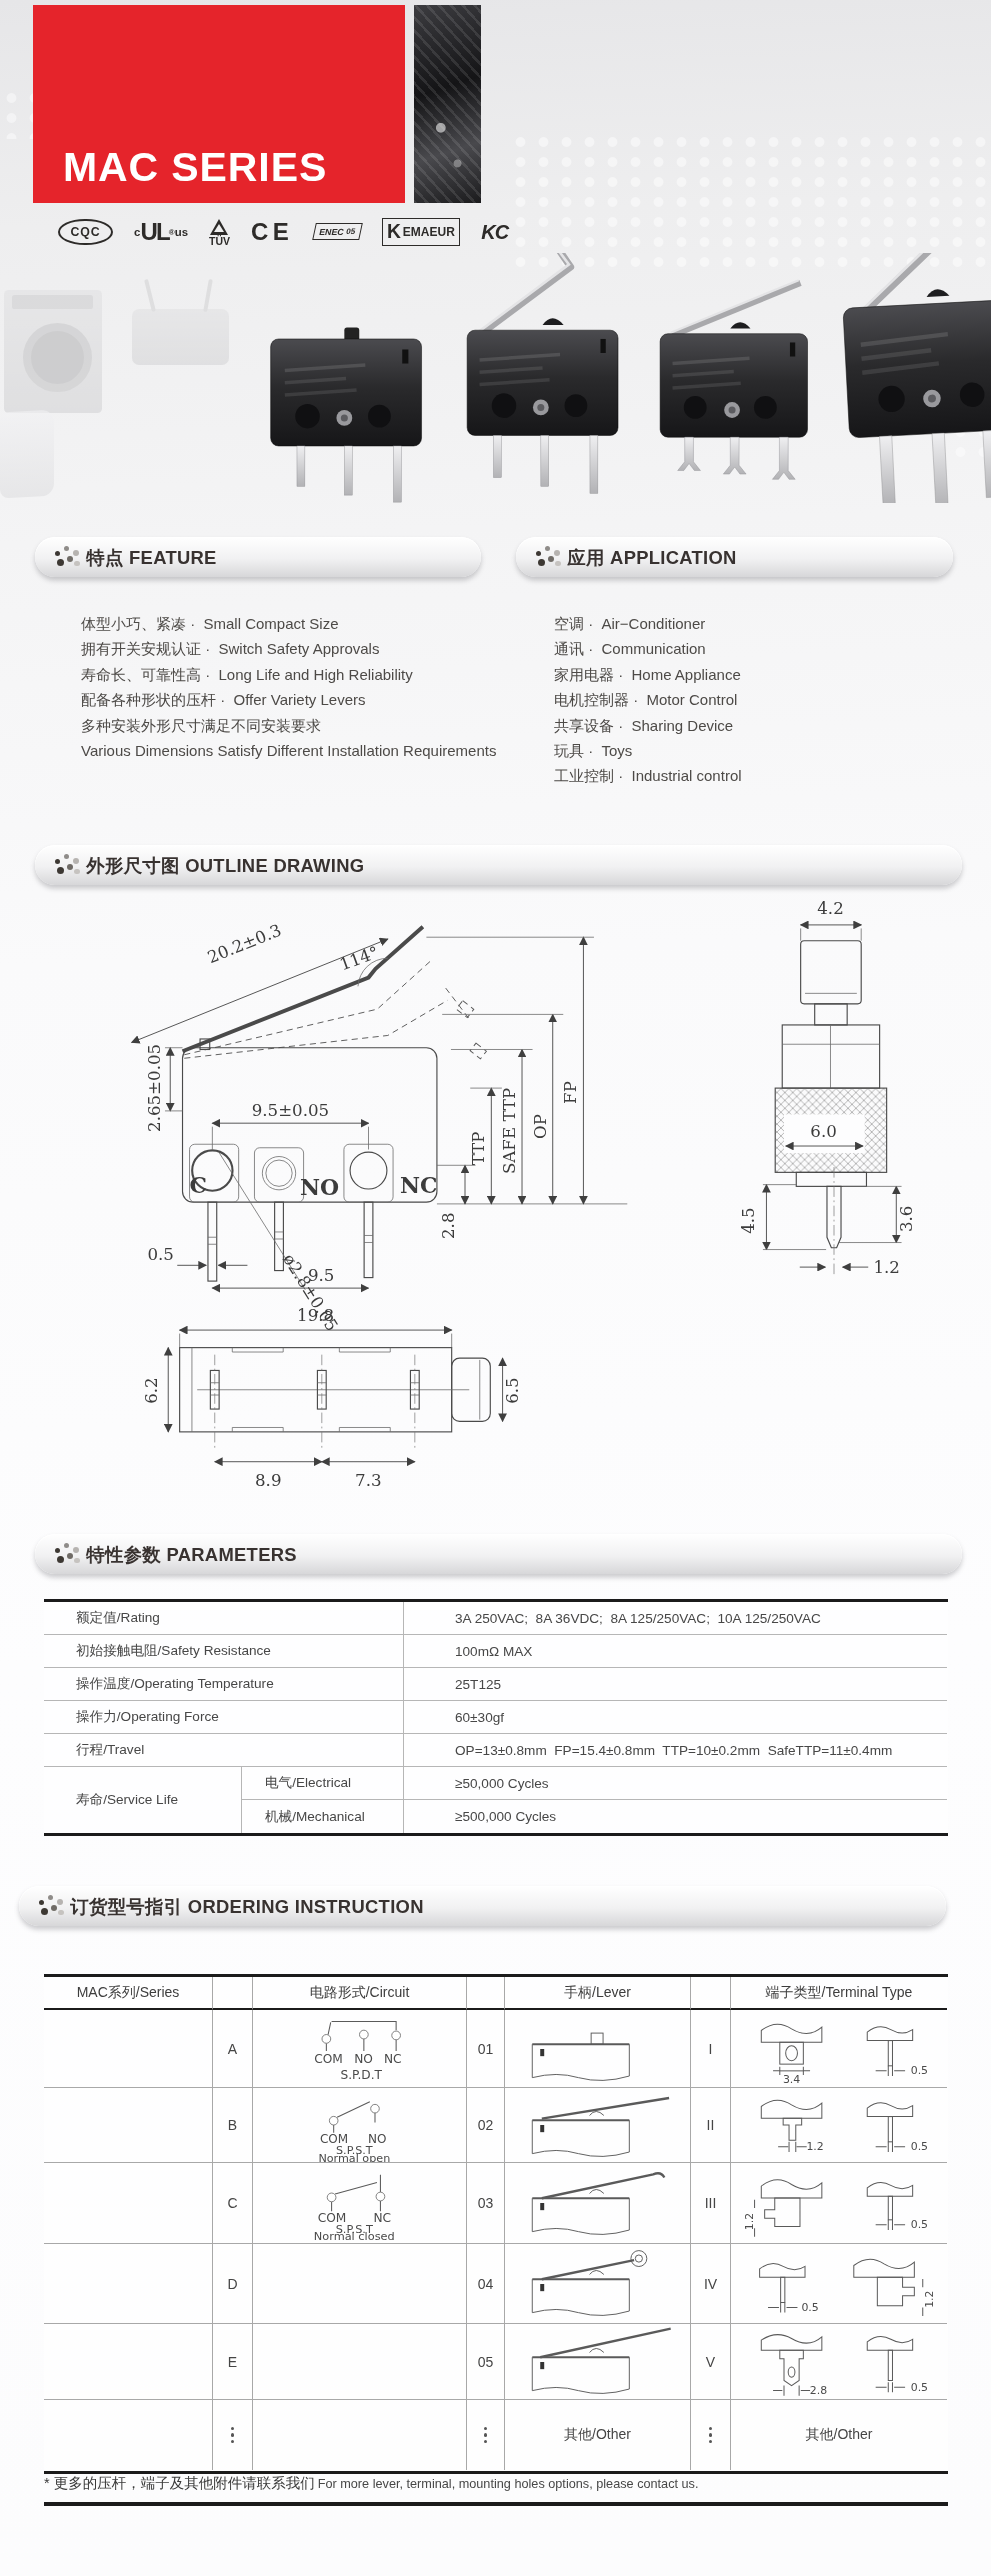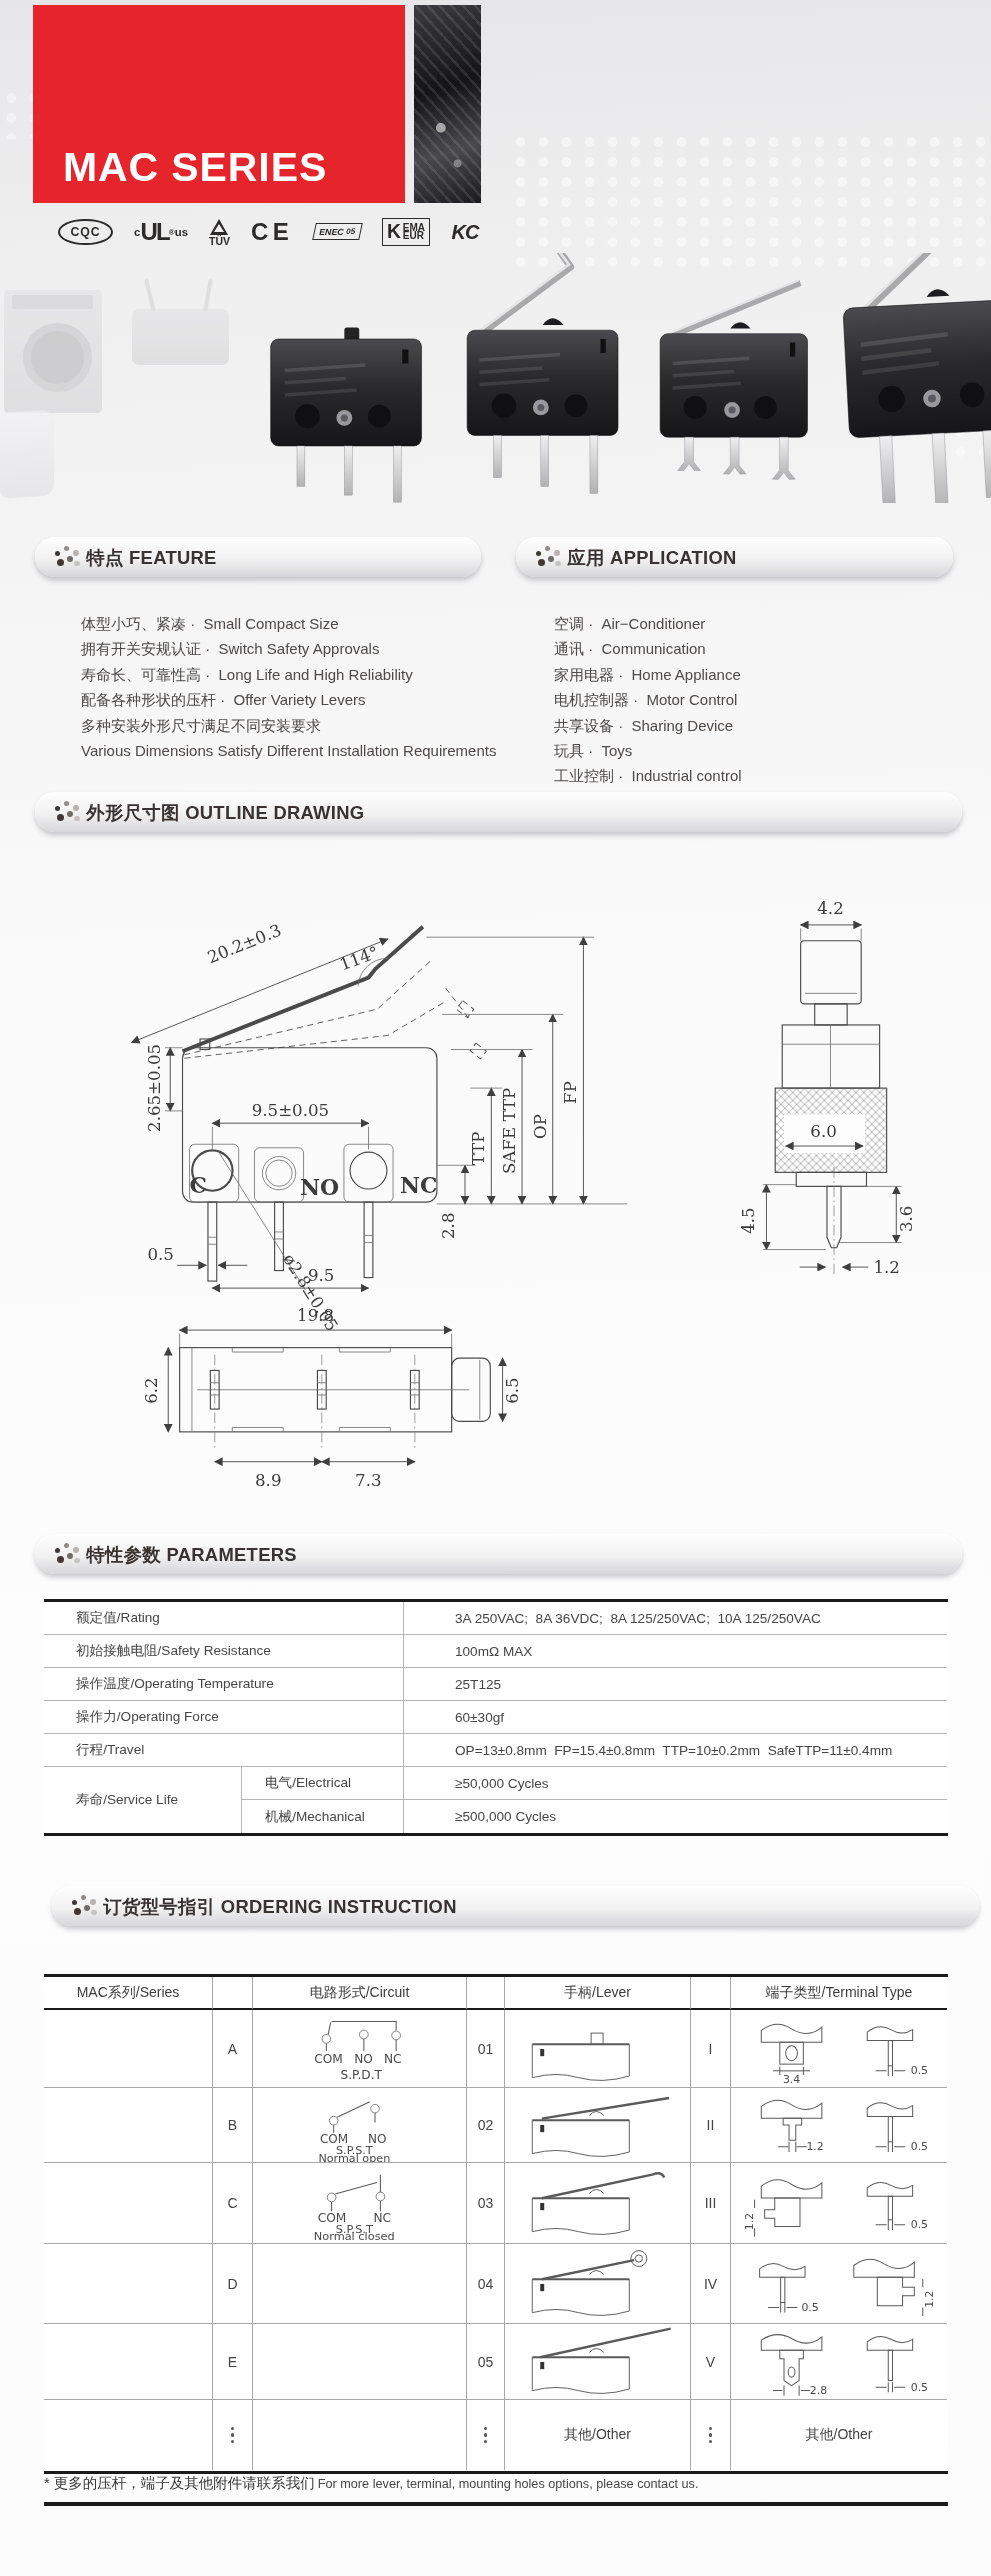--- a/index.html
+++ b/index.html
@@ -27,21 +27,21 @@
   .ul sup{font-size:8px}
   .ul .us{font-size:11.4px}
   .tuv{flex-direction:column;font-weight:bold;font-size:10.5px;line-height:8.8px}
   .tri{width:0;height:0;border-left:9.7px solid transparent;border-right:9.7px solid transparent;border-bottom:16px solid #2d2b29;margin-bottom:1.8px;position:relative}
   .tri::after{content:"";position:absolute;left:-5.3px;top:5.3px;width:0;height:0;border-left:5.3px solid transparent;border-right:5.3px solid transparent;border-bottom:8.8px solid #efefef}
   .ce{font-size:24px;font-weight:600;letter-spacing:4.4px}
   .enec{transform:skewX(-12deg);border:1.8px solid #2d2b29;padding:2.6px 4.4px;font-size:8.8px;font-weight:bold}
   .enec b{font-size:8px}
   .kema{border:1.8px solid #2d2b29;padding:1.8px 4.4px;display:flex;align-items:center;gap:1.8px}
   .kema .k{font-size:19.3px;font-weight:bold}
-  .kema .st{display:flex;flex-direction:column;font-size:10px;font-weight:bold;line-height:8px}
+  .kema .st{display:flex;flex-direction:row;font-size:12px;font-weight:bold;line-height:8px}
   .kc{font-size:20px;font-weight:bold;font-style:italic;letter-spacing:-0.9px;border-bottom:0}
   
   .washer{left:3.5px;top:290px;width:98px;height:123px;opacity:.42;background:linear-gradient(#dcdcde,#c7c7c9);border-radius:4.4px}
   .washer::before{content:"";position:absolute;left:8.8px;top:5.3px;right:8.8px;height:14px;background:#bfbfc1;border-radius:2.6px}
   .washer::after{content:"";position:absolute;left:19.3px;top:33px;width:53px;height:53px;border-radius:50%;border:8px solid #b2b2b4;background:#9e9ea0}
   .router{left:132px;top:309px;width:97px;height:56px;opacity:.35;background:linear-gradient(#d8d8da,#c2c2c4);border-radius:7px}
   .router::before,.router::after{content:"";position:absolute;top:-30px;width:3.5px;height:33px;background:#c0c0c2;border-radius:1.8px}
   .router::before{left:16px;transform:rotate(-14deg)}
   .router::after{right:19.3px;transform:rotate(10deg)}
   .canister{left:0px;top:411px;width:54px;height:86px;opacity:.6;background:linear-gradient(#f2f2f4,#dedee0);border-radius:8.8px 12.3px 12.3px 8.8px;transform:skewY(-3deg)}
@@ -257,21 +257,21 @@
 <div class="abs text-col" style="left:554px;top:611px">
   <p>空调 ·  Air−Conditioner</p>
   <p>通讯 ·  Communication</p>
   <p>家用电器 ·  Home Appliance</p>
   <p>电机控制器 ·  Motor Control</p>
   <p>共享设备 ·  Sharing Device</p>
   <p>玩具 ·  Toys</p>
   <p>工业控制 ·  Industrial control</p>
 </div>
 
-<div class="abs section-bar" style="left:35px;top:792px;width:927px">
+<div class="abs section-bar" style="left:35px;top:845px;width:927px">
   <span class="dots-icon">
     <i style="left:0.9px;top:6.1px;width:5.3px;height:5.3px;background:#3d3833"></i>
     <i style="left:9.7px;top:0.9px;width:5.3px;height:5.3px;background:#8f8c89"></i>
     <i style="left:18.4px;top:5.3px;width:6.1px;height:6.1px;background:#b6b3b0"></i>
     <i style="left:2.6px;top:14px;width:7px;height:7px;background:#3d3833"></i>
     <i style="left:12.3px;top:11.4px;width:6.1px;height:6.1px;background:#6f6b66"></i>
     <i style="left:20px;top:16px;width:5.3px;height:5.3px;background:#c6c3c0"></i>
   </span>
   <span class="bar-title">外形尺寸图 OUTLINE DRAWING</span>
 </div>
@@ -460,21 +460,21 @@
   <div class="pc val">60±30gf</div>
   <div class="pc lab">行程/Travel</div>
   <div class="pc val">OP=13±0.8mm&nbsp; FP=15.4±0.8mm&nbsp; TTP=10±0.2mm&nbsp; SafeTTP=11±0.4mm</div>
   <div class="pc slab">寿命/Service Life</div>
   <div class="pc sub">电气/Electrical</div>
   <div class="pc val">≥50,000 Cycles</div>
   <div class="pc sub nb">机械/Mechanical</div>
   <div class="pc val nb">≥500,000 Cycles</div>
 </div>
 
-<div class="abs section-bar" style="left:52px;top:1886px;width:927px">
+<div class="abs section-bar" style="left:19px;top:1886px;width:927px">
   <span class="dots-icon">
     <i style="left:0.9px;top:6.1px;width:5.3px;height:5.3px;background:#3d3833"></i>
     <i style="left:9.7px;top:0.9px;width:5.3px;height:5.3px;background:#8f8c89"></i>
     <i style="left:18.4px;top:5.3px;width:6.1px;height:6.1px;background:#b6b3b0"></i>
     <i style="left:2.6px;top:14px;width:7px;height:7px;background:#3d3833"></i>
     <i style="left:12.3px;top:11.4px;width:6.1px;height:6.1px;background:#6f6b66"></i>
     <i style="left:20px;top:16px;width:5.3px;height:5.3px;background:#c6c3c0"></i>
   </span>
   <span class="bar-title">订货型号指引 ORDERING INSTRUCTION</span>
 </div>

